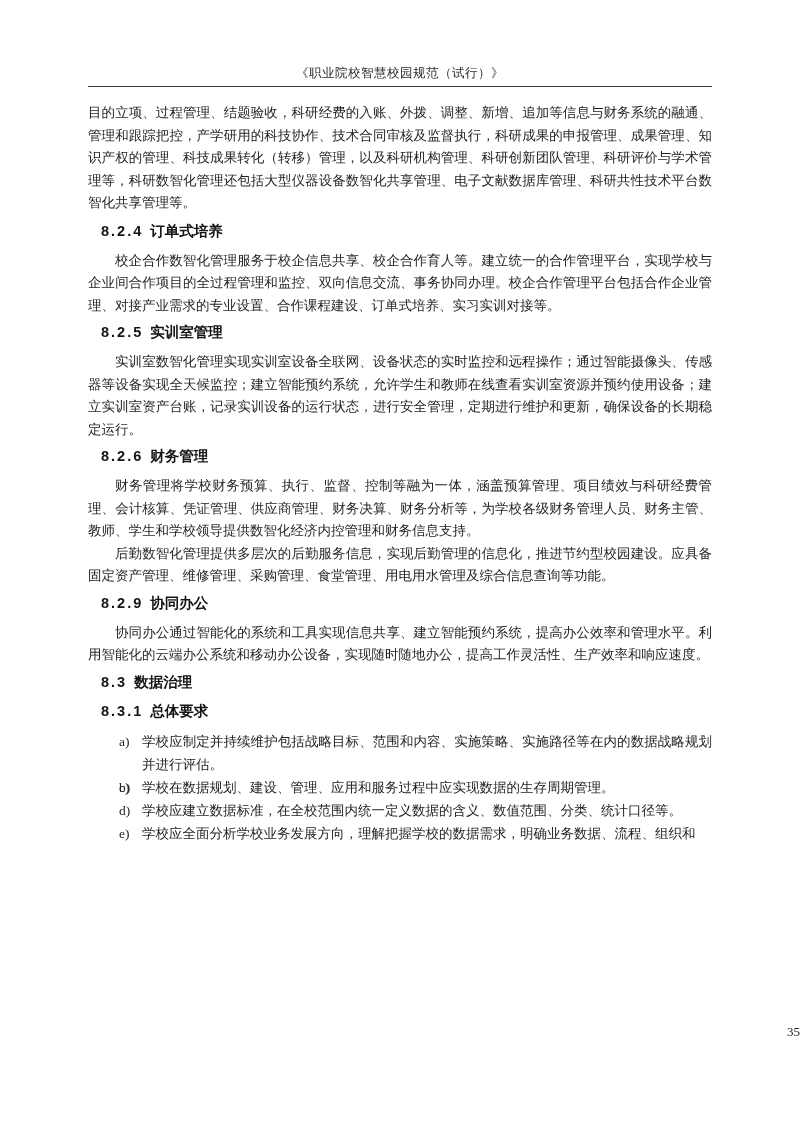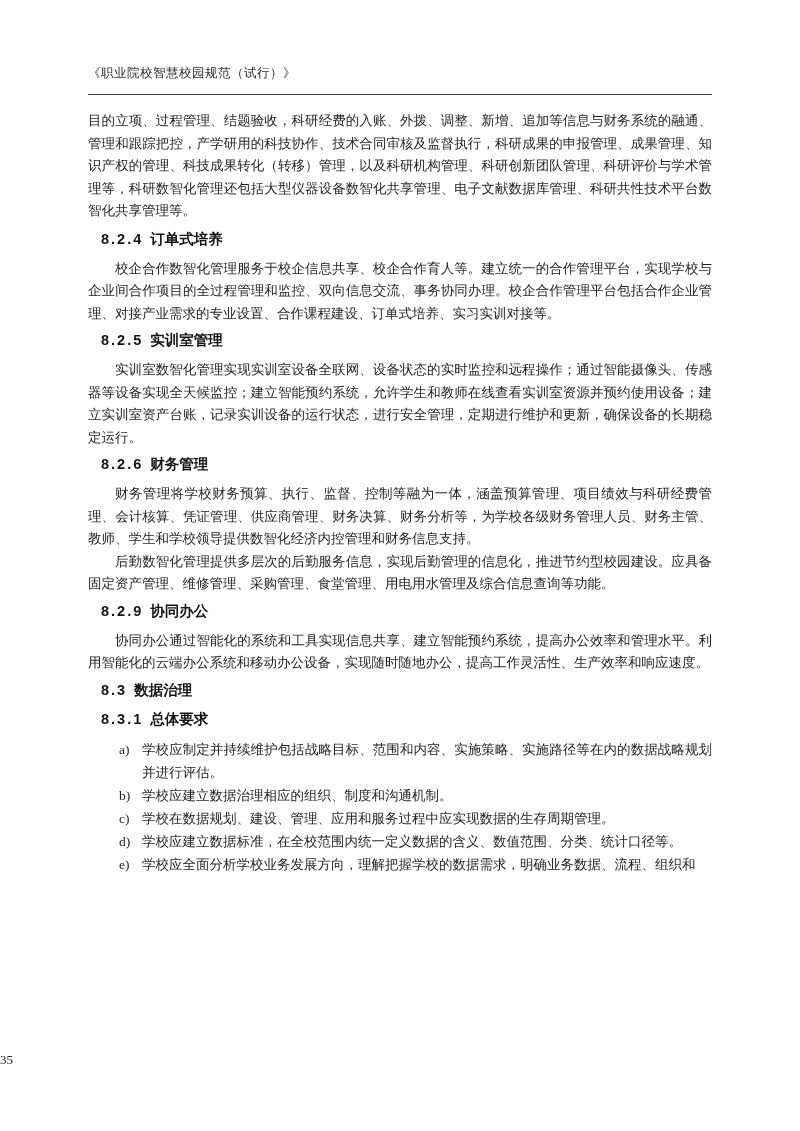--- a/index.html
+++ b/index.html
@@ -12,22 +12,22 @@
     height: 1131px;
     margin: 0 auto;
     background: #ffffff;
     color: #1f1f1f;
     overflow: hidden;
   }
 
   .header { padding: 63px 88px 0 88px; }
   .header-inner {
     border-bottom: 1.5px solid #3c3c3c;
-    padding-bottom: 13px;
-    text-align: left;
+    padding-bottom: 5px;
+    text-align: center;
   }
   .running-head {
     font-size: 12.5px;
     line-height: 16px;
     color: #2a2a2a;
     letter-spacing: 0.5px;
   }
 
   .content { padding: 0 88px; }
 
@@ -60,24 +60,24 @@
     color: #1f1f1f;
   }
   .list-item .marker {
     position: absolute;
     left: 31px;
     top: 0;
   }
 
   .footer {
     position: absolute;
-    top: 1050px;
+    top: 1022px;
     left: 0;
     width: 100%;
-    text-align: left;
+    text-align: right;
   }
   .page-number { font-size: 13px; color: #222222; }
 </style>
 </head>
 <body>
 
 <div class="page">
 
   <div class="header">
     <div class="header-inner">
@@ -130,21 +130,20 @@
       <span class="hnum">8.3.1</span><span class="htitle">总体要求</span>
     </h3>
 
     <div class="req-list">
       <div class="list-item">
         <span class="marker">a)</span>
         <span class="li-text">学校应制定并持续维护包括战略目标、范围和内容、实施策略、实施路径等在内的数据战略规划并进行评估。</span>
       </div>
       <div class="list-item">
         <span class="marker">b)</span>
-        <span class="li-text">学校应建立数据治理相应的组织、制度和沟通机制。</span>
       </div>
       <div class="list-item">
         <span class="marker">c)</span>
         <span class="li-text">学校在数据规划、建设、管理、应用和服务过程中应实现数据的生存周期管理。</span>
       </div>
       <div class="list-item">
         <span class="marker">d)</span>
         <span class="li-text">学校应建立数据标准，在全校范围内统一定义数据的含义、数值范围、分类、统计口径等。</span>
       </div>
       <div class="list-item">

